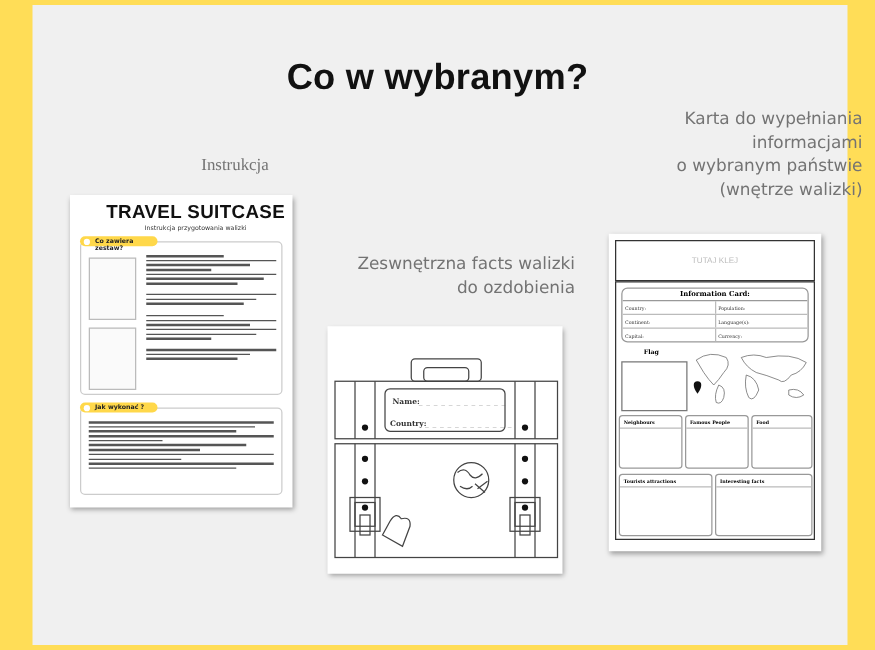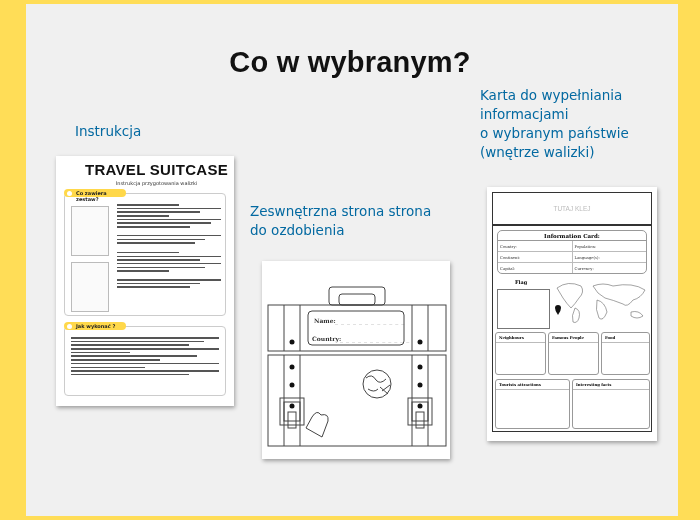--- a/index.html
+++ b/index.html
@@ -22,26 +22,26 @@
     font-family: "Liberation Sans", sans-serif;
     font-weight: bold;
     font-size: 29px;
     color: #111;
     letter-spacing: 0.2px;
   }
   .caption {
     position: absolute;
     font-family: "DejaVu Sans", sans-serif;
     font-size: 13.5px;
-    color: #0369a1;
-    text-align: left;
+    color: #737373;
+    text-align: right;
     line-height: 19px;
     white-space: pre-line;
   }
-  .cap-1 { left: 75px; top: 122px; width: 140px; }
+  .cap-1 { left: 75px; top: 122px; width: 140px; font-family: Liberation Serif, serif; }
   .cap-2 { left: 250px; top: 202px; width: 210px; }
   .cap-3 { left: 480px; top: 86px; width: 210px; }
 
   .doc {
     position: absolute;
     background: #fff;
     box-shadow: 1px 2px 4px rgba(0,0,0,0.35);
     overflow: hidden;
   }
   
@@ -91,21 +91,21 @@
   .mini-box .lbl { font-family:"DejaVu Serif",serif; font-weight:bold; font-size:3.8px; padding:2px 3px; border-bottom:1px solid #bbb; white-space:nowrap; }
 </style>
 </head>
 <body>
 
 <div class="panel"></div>
 
 <div class="title">Co w wybranym?</div>
 
 <div class="caption cap-1">Instrukcja</div>
-<div class="caption cap-2">Zeswnętrzna  strona strona
+<div class="caption cap-2">Zeswnętrzna  facts walizki
 do ozdobienia</div>
 <div class="caption cap-3">Karta do wypełniania
 informacjami
 o wybranym państwie
 (wnętrze walizki)</div>
 
 <div class="doc doc1">
   <div class="d1-title">TRAVEL SUITCASE</div>
   <div class="d1-sub">Instrukcja przygotowania walizki</div>
   <div class="box box-1">

